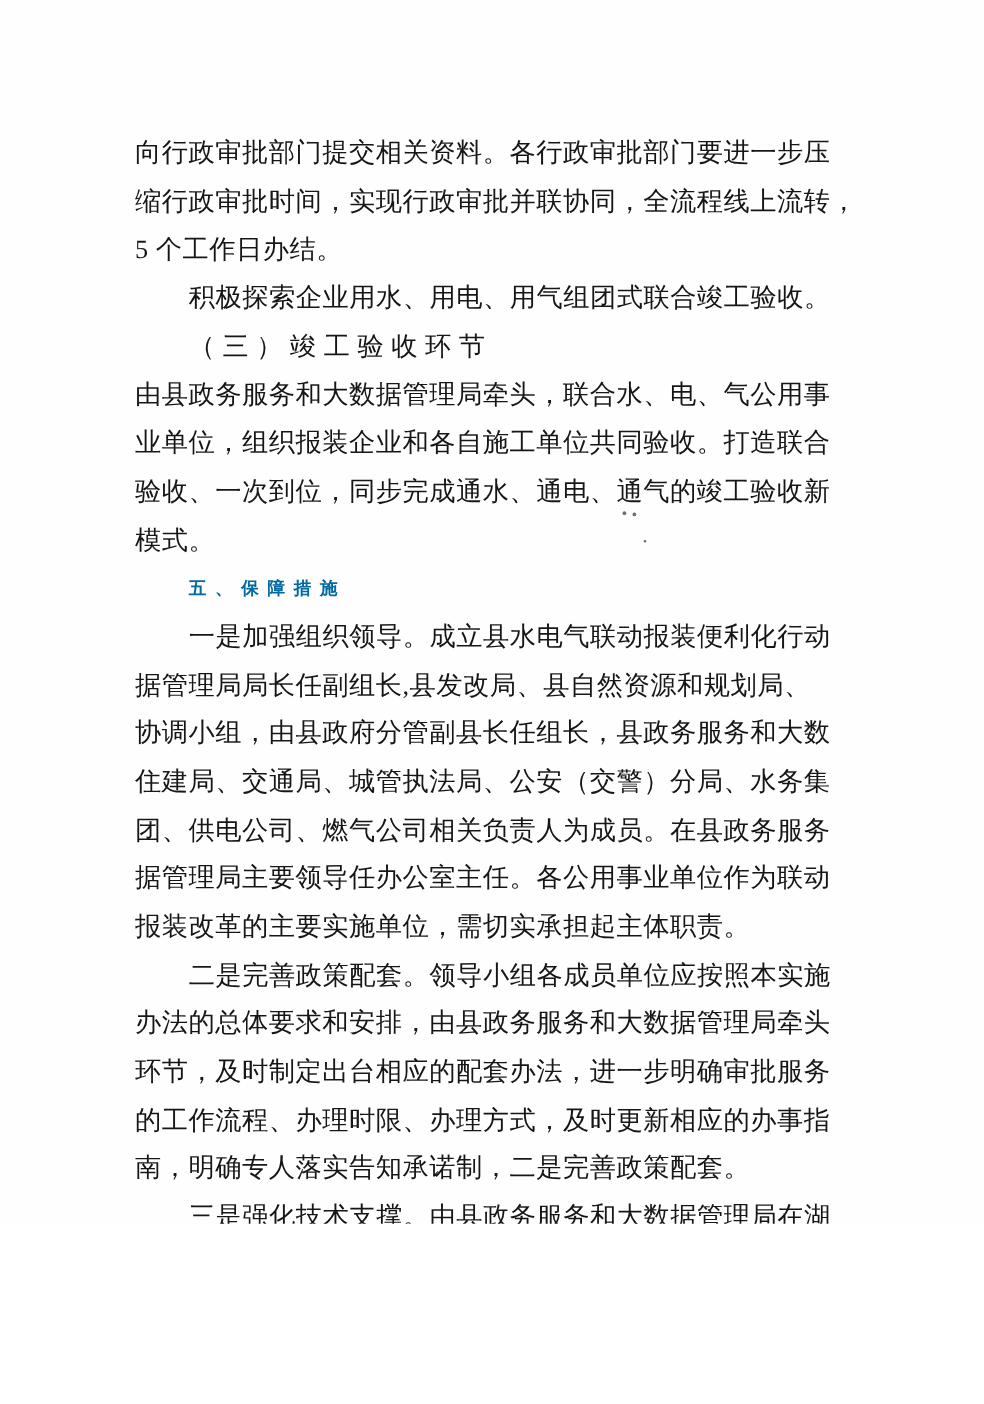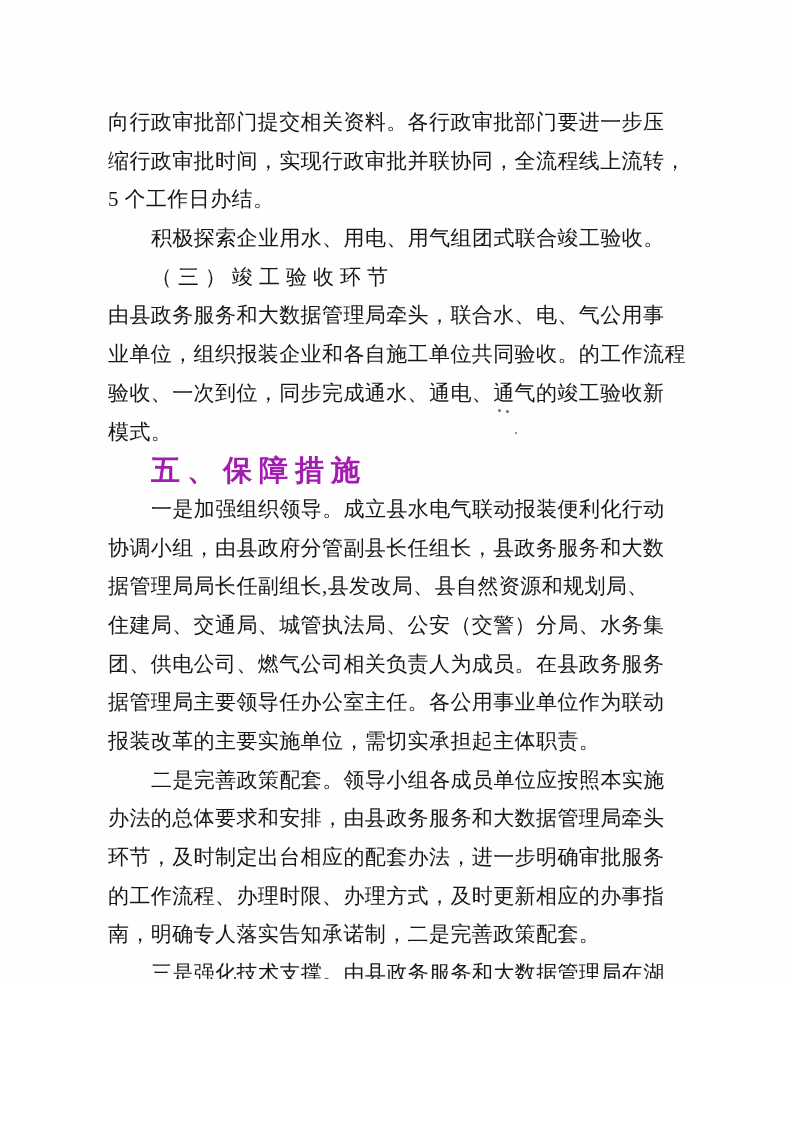--- a/index.html
+++ b/index.html
@@ -28,23 +28,23 @@
   }
   .line {
     white-space: nowrap;
     letter-spacing: 0.4px;
     height: 38.7px;
   }
   .line.indent { padding-left: 43px; }
   .line.heading {
     font-family: "Liberation Sans", "DejaVu Sans", sans-serif;
     font-weight: 700;
-    font-size: 29px;
+    font-size: 14px;
     letter-spacing: 7px;
-    color: #a21caf;
+    color: #0369a1;
   }
   .line.subheading {
     letter-spacing: 6px;
   }
   .speck {
     position: absolute;
     width: 3px;
     height: 3px;
     background: #6f6f6f;
     border-radius: 50%;
@@ -59,27 +59,27 @@
 <body>
 
 <div class="page">
   <div class="textblock" id="textblock">
       <div class="line body">向行政审批部门提交相关资料。各行政审批部门要进一步压</div>
       <div class="line body">缩行政审批时间，实现行政审批并联协同，全流程线上流转，</div>
       <div class="line body">5 个工作日办结。</div>
       <div class="line body indent">积极探索企业用水、用电、用气组团式联合竣工验收。</div>
       <div class="line subheading indent">（三）竣工验收环节</div>
       <div class="line body">由县政务服务和大数据管理局牵头，联合水、电、气公用事</div>
-      <div class="line body">业单位，组织报装企业和各自施工单位共同验收。的工作流程</div>
+      <div class="line body">业单位，组织报装企业和各自施工单位共同验收。打造联合</div>
       <div class="line body">验收、一次到位，同步完成通水、通电、通气的竣工验收新</div>
       <div class="line body">模式。</div>
       <div class="line heading indent">五、保障措施</div>
       <div class="line body indent">一是加强组织领导。成立县水电气联动报装便利化行动</div>
+      <div class="line body">据管理局局长任副组长,县发改局、县自然资源和规划局、</div>
       <div class="line body">协调小组，由县政府分管副县长任组长，县政务服务和大数</div>
-      <div class="line body">据管理局局长任副组长,县发改局、县自然资源和规划局、</div>
       <div class="line body">住建局、交通局、城管执法局、公安（交警）分局、水务集</div>
       <div class="line body">团、供电公司、燃气公司相关负责人为成员。在县政务服务</div>
       <div class="line body">据管理局主要领导任办公室主任。各公用事业单位作为联动</div>
       <div class="line body">报装改革的主要实施单位，需切实承担起主体职责。</div>
       <div class="line body indent">二是完善政策配套。领导小组各成员单位应按照本实施</div>
       <div class="line body">办法的总体要求和安排，由县政务服务和大数据管理局牵头</div>
       <div class="line body">环节，及时制定出台相应的配套办法，进一步明确审批服务</div>
       <div class="line body">的工作流程、办理时限、办理方式，及时更新相应的办事指</div>
       <div class="line body">南，明确专人落实告知承诺制，二是完善政策配套。</div>
       <div class="line body indent">三是强化技术支撑。由县政务服务和大数据管理局在湖</div>

